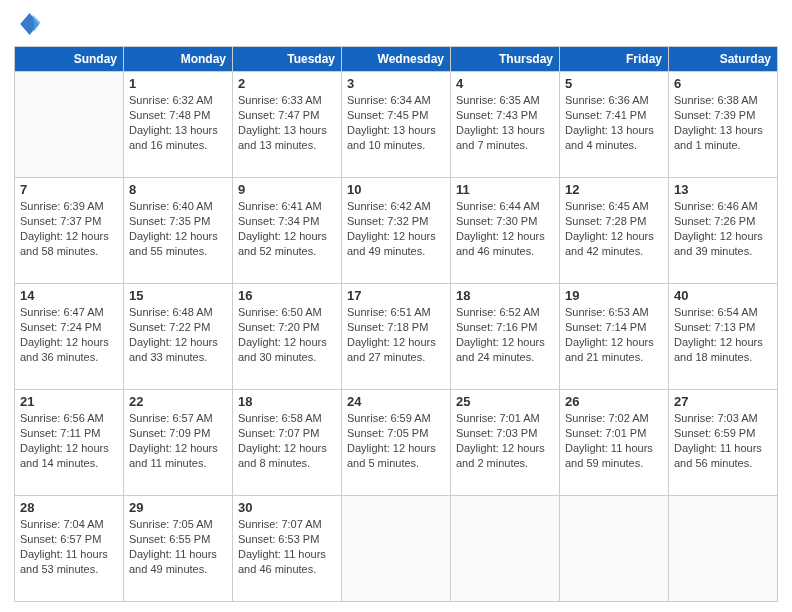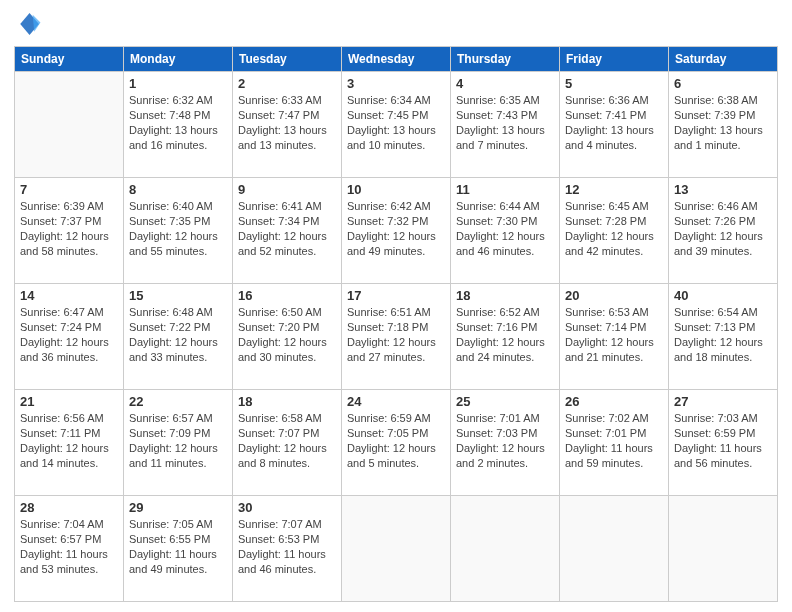--- a/index.html
+++ b/index.html
@@ -57,21 +57,21 @@
     .calendar {
       flex: 1;
       border: 1px solid #ccc;
       border-collapse: collapse;
       width: 100%;
       table-layout: fixed;
     }
     .calendar th {
       background: #1565c0;
       color: #fff;
-      text-align: left;
+      text-align: right;
       padding: 5px 6px;
       font-size: 12px;
       font-weight: bold;
       border: 1px solid #ccc;
     }
     .calendar td {
       border: 1px solid #ccc;
       vertical-align: top;
       padding: 4px 5px;
       font-size: 10.5px;
@@ -200,21 +200,21 @@
           </td>
           <td>
             <span class="day-number">17</span>
             <div class="day-info">Sunrise: 6:51 AM<br>Sunset: 7:18 PM<br>Daylight: 12 hours and 27 minutes.</div>
           </td>
           <td>
             <span class="day-number">18</span>
             <div class="day-info">Sunrise: 6:52 AM<br>Sunset: 7:16 PM<br>Daylight: 12 hours and 24 minutes.</div>
           </td>
           <td>
-            <span class="day-number">20</span>
+            <span class="day-number">19</span>
             <div class="day-info">Sunrise: 6:53 AM<br>Sunset: 7:14 PM<br>Daylight: 12 hours and 21 minutes.</div>
           </td>
           <td>
             <span class="day-number">40</span>
             <div class="day-info">Sunrise: 6:54 AM<br>Sunset: 7:13 PM<br>Daylight: 12 hours and 18 minutes.</div>
           </td>
         </tr>
         <tr>
           <td>
             <span class="day-number">21</span>

